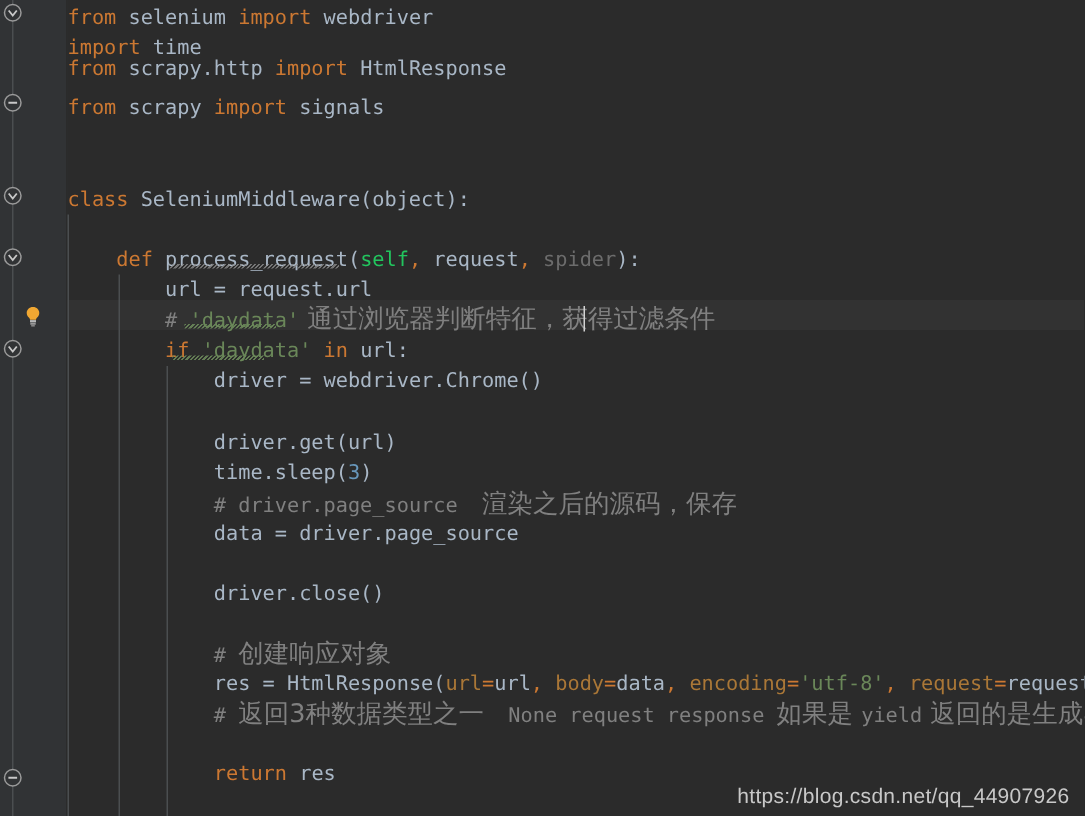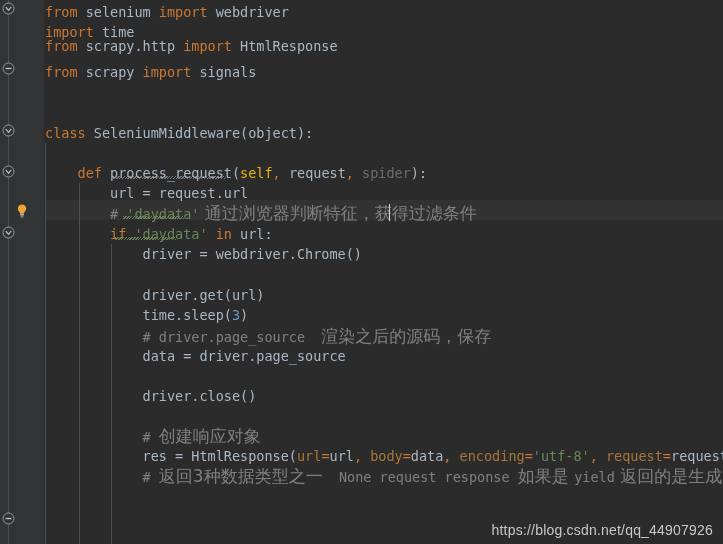--- a/index.html
+++ b/index.html
@@ -87,21 +87,21 @@
     font-size: 13.5px;
     color: #a9b7c6;
   }
 
   
   .kw   { color: #cc7832; }
   .id   { color: #a9b7c6; }
   .str  { color: #6a8759; }
   .num  { color: #6897bb; }
   .cmt  { color: #808080; }
-  .self { color: #eab308; }
+  .self { color: #22c55e; }
   .dim  { color: #6c6c6c; }
   .kwarg{ color: #aa7737; }
 
   
   .squig {
     position: absolute;
     height: 3px;
     background-image:
       repeating-linear-gradient(135deg,
         #6a8759 0px, #6a8759 1px,
@@ -242,18 +242,19 @@
     <div class="line" style="top:346px"><span>            </span><span class="id">data = driver.page_source</span></div>
 
     <div class="line" style="top:386px"><span>            </span><span class="id">driver.close()</span></div>
 
     <div class="line" style="top:426px"><span>            </span><span class="cmt"># </span><span class="cmt cjk">创建响应对象</span></div>
 
     <div class="line" style="top:446px"><span>            </span><span class="id">res = HtmlResponse(</span><span class="kwarg">url</span><span class="kw">=</span><span class="id">url</span><span class="kw">, </span><span class="kwarg">body</span><span class="kw">=</span><span class="id">data</span><span class="kw">, </span><span class="kwarg">encoding</span><span class="kw">=</span><span class="str">'utf-8'</span><span class="kw">, </span><span class="kwarg">request</span><span class="kw">=</span><span class="id">request</span></div>
 
     <div class="line" style="top:466px"><span>            </span><span class="cmt"># </span><span class="cmt cjk">返回3种数据类型之一</span><span class="cmt">  None request response </span><span class="cmt cjk">如果是 </span><span class="cmt">yield</span><span class="cmt cjk"> 返回的是生成器对象了</span></div>
 
+    <div class="line" style="top:506px"><span>            </span><span class="kw">return</span><span class="id"> res</span></div>
 
   </div>
 
   <div class="watermark">https://blog.csdn.net/qq_44907926</div>
 
 </div>
 
 </body></html>

